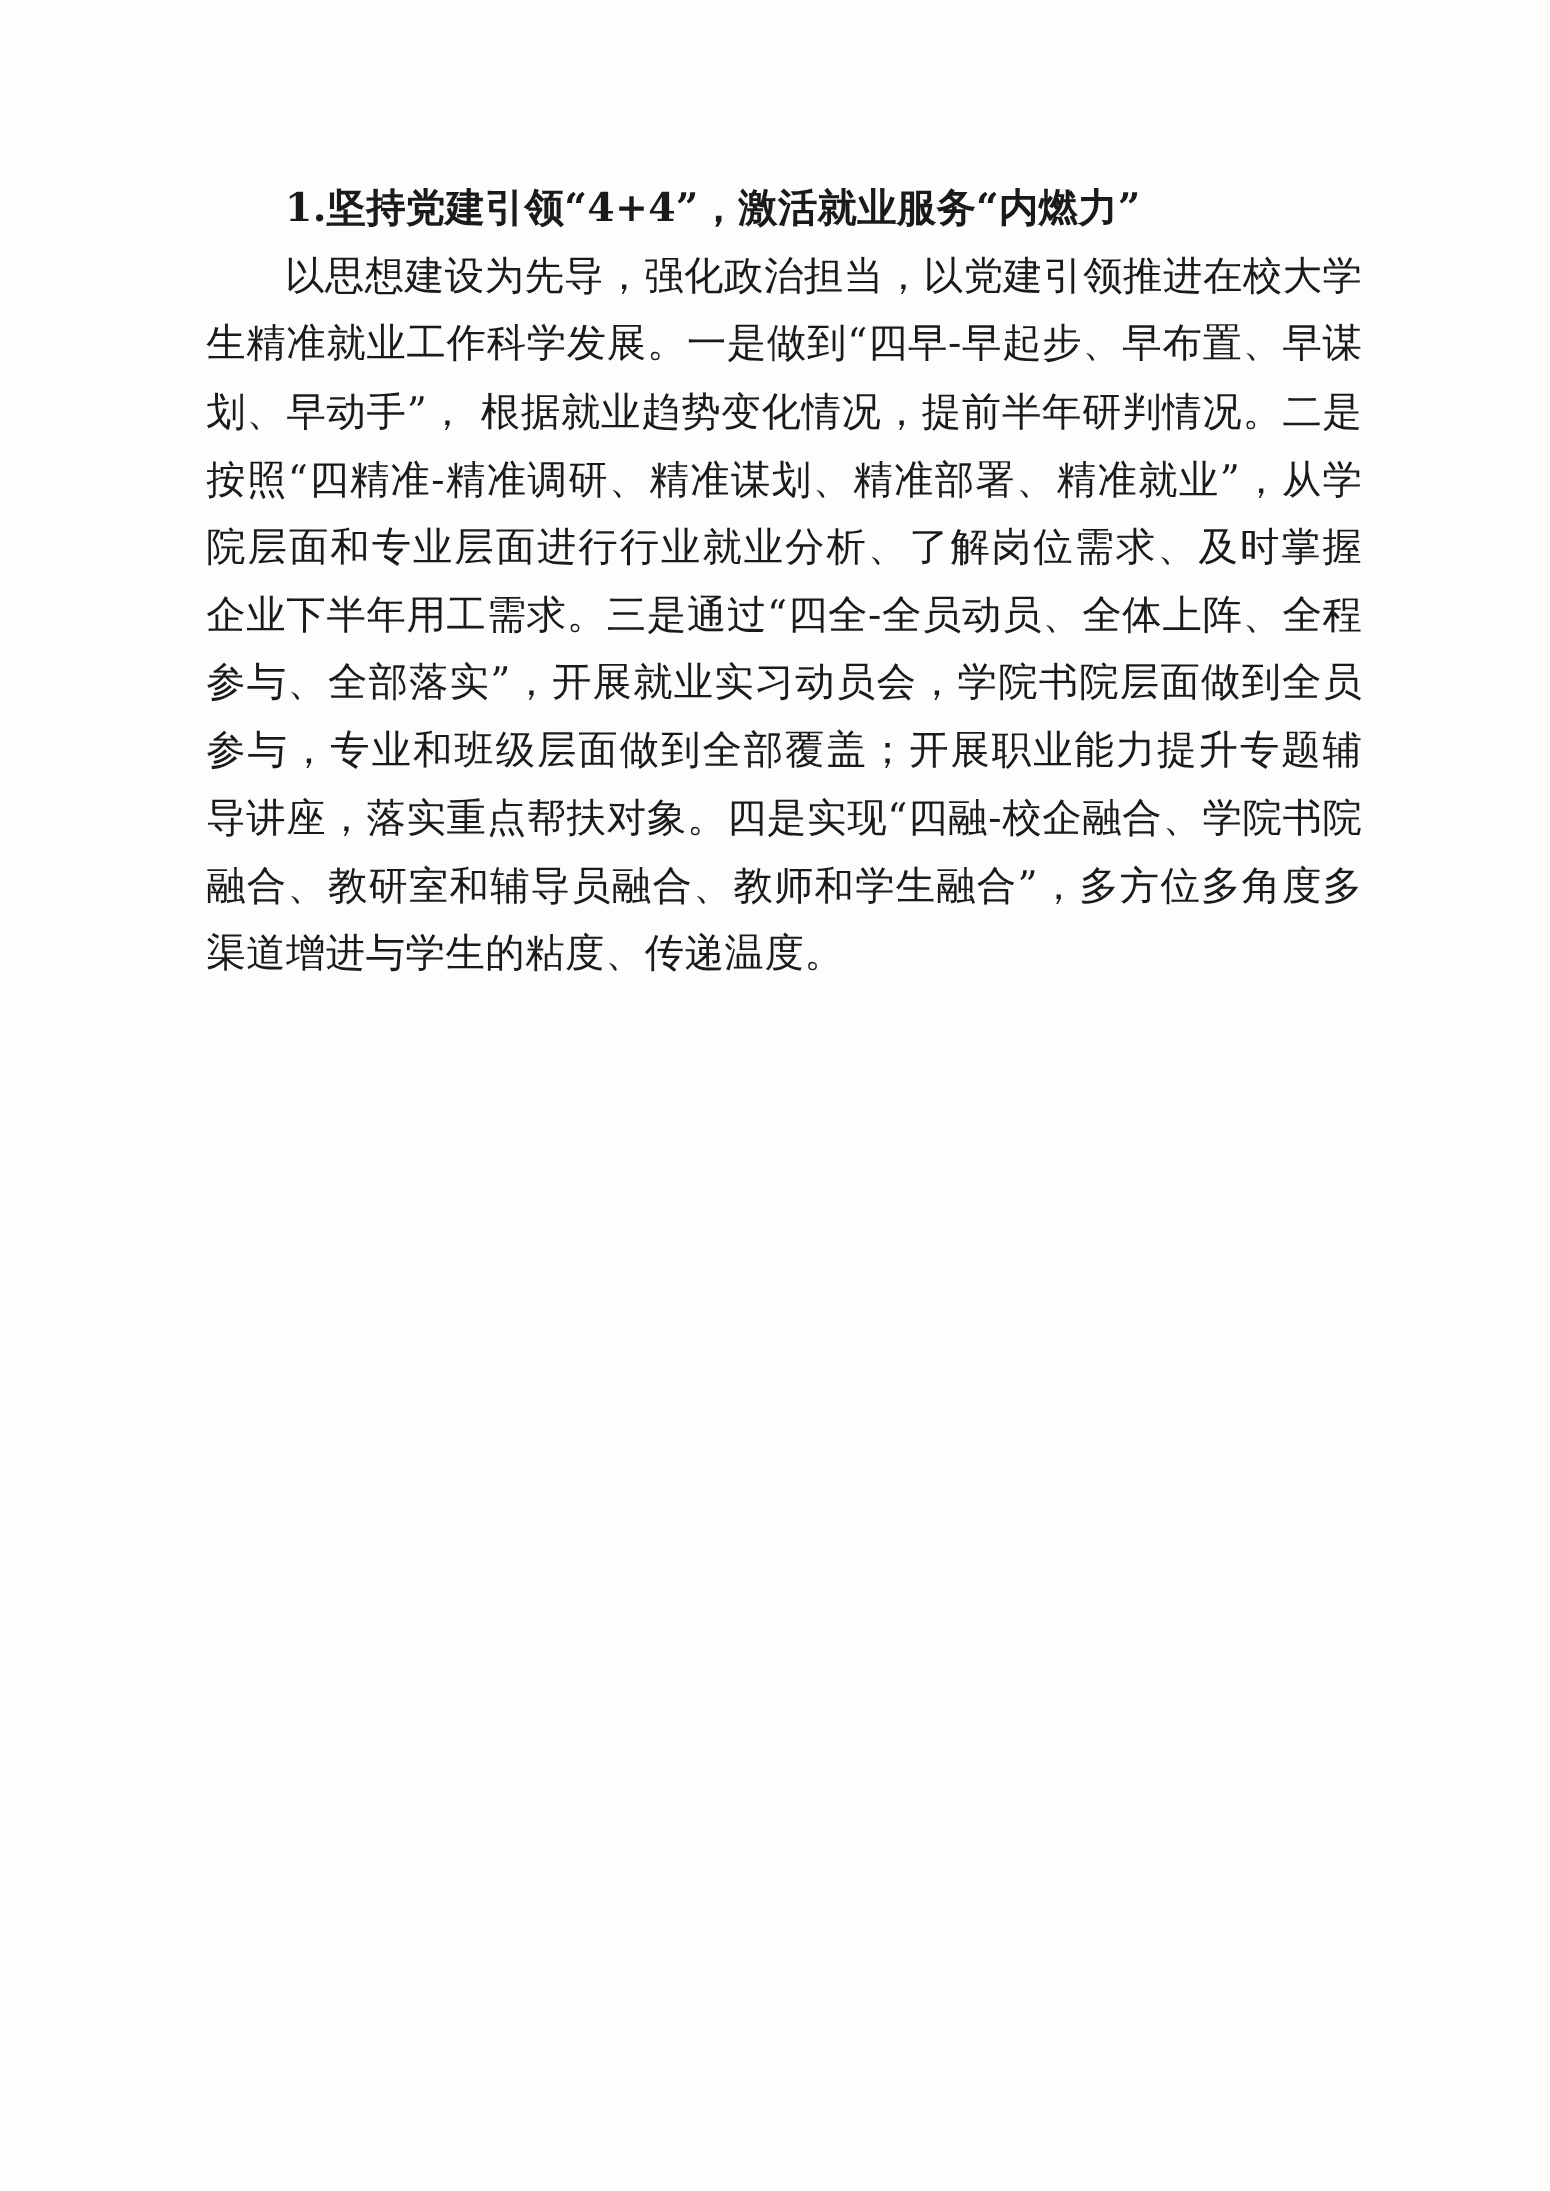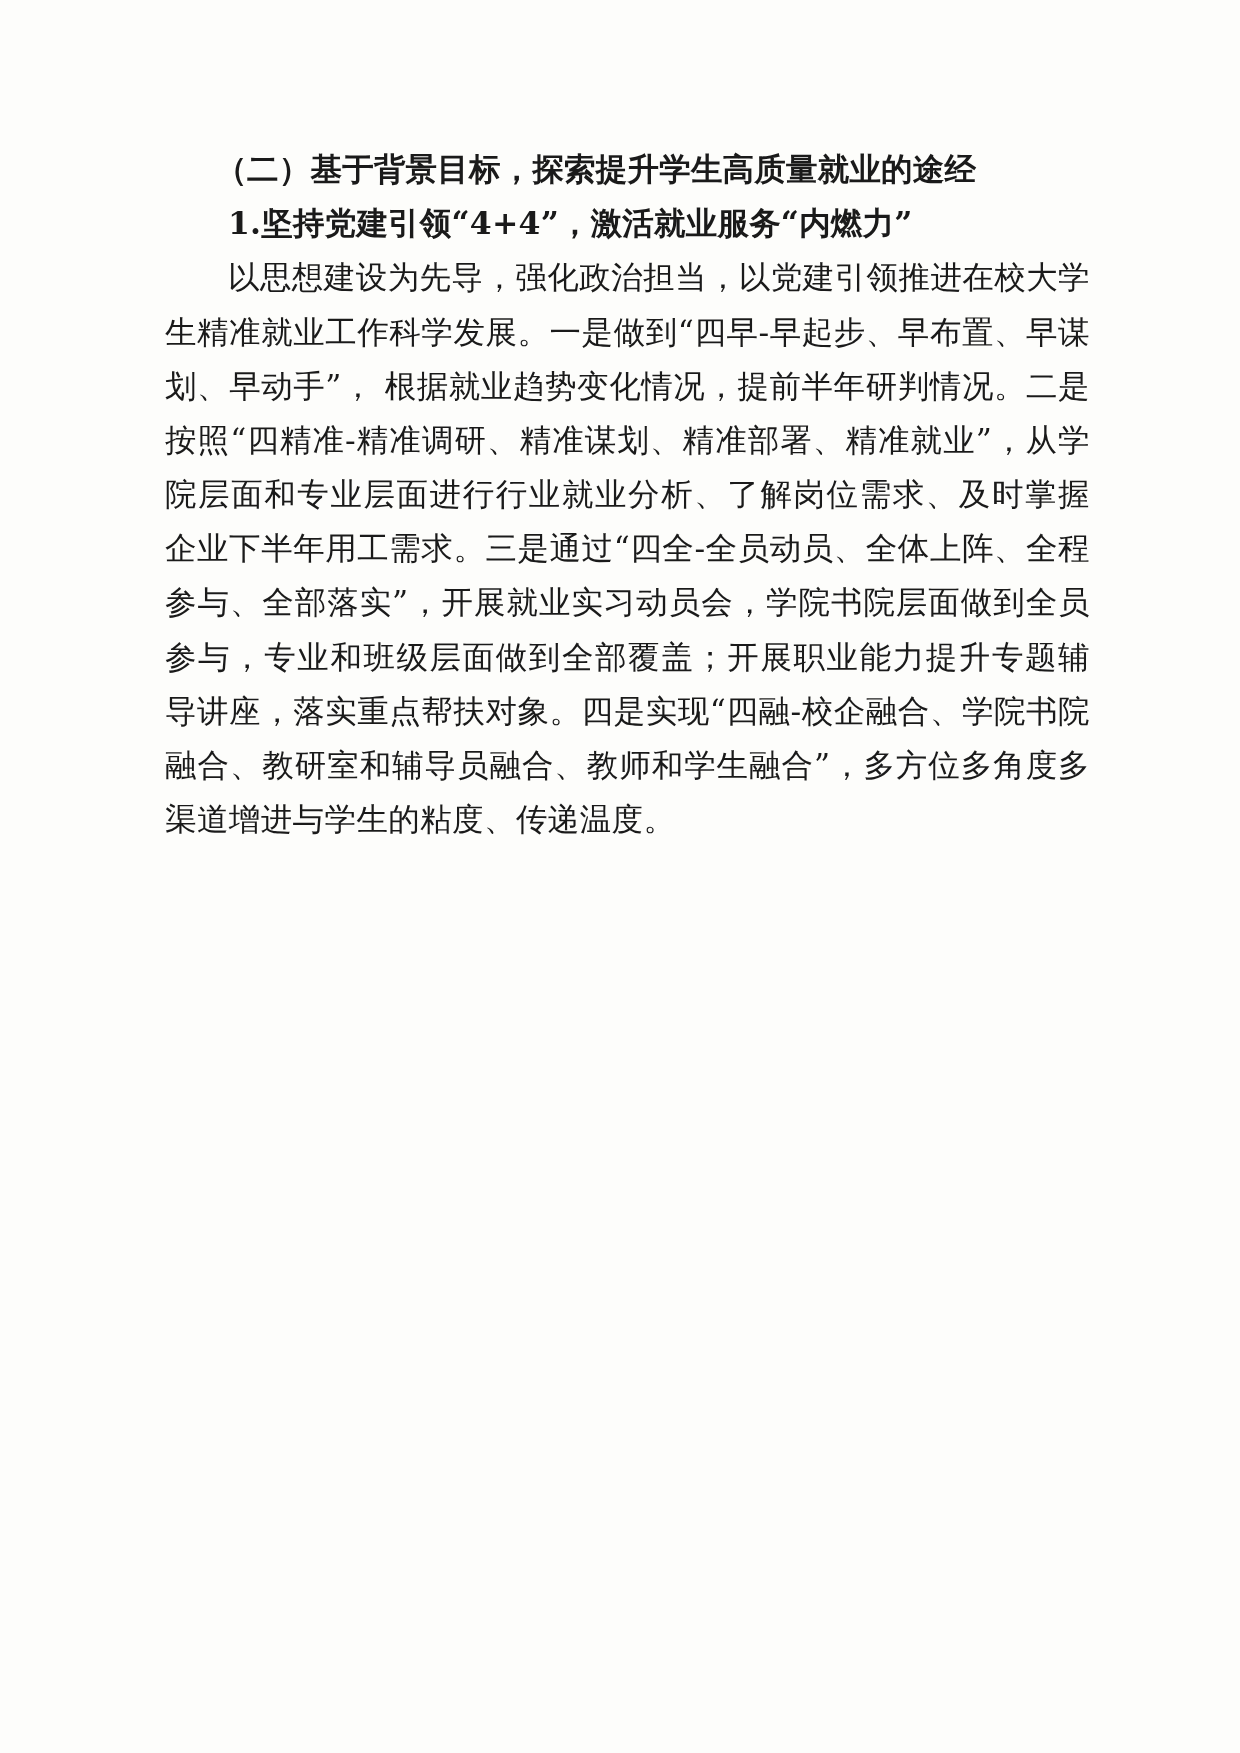--- a/index.html
+++ b/index.html
@@ -51,17 +51,16 @@
     text-indent: 1.5em;
     font-weight: bold;
     letter-spacing: 0.2px;
   }
 </style>
 </head>
 <body>
 
 <div class="page">
   <div class="doc-body">
-    <p class="heading-2">（二）基于背景目标，探索提升学生高质量就业的途经</p>
     <p class="heading-3">1.坚持党建引领“4+4”，激活就业服务“内燃力”</p>
     <p class="para">以思想建设为先导，强化政治担当，以党建引领推进在校大学生精准就业工作科学发展。一是做到“四早-早起步、早布置、早谋划、早动手”， 根据就业趋势变化情况，提前半年研判情况。二是按照“四精准-精准调研、精准谋划、精准部署、精准就业”，从学院层面和专业层面进行行业就业分析、了解岗位需求、及时掌握企业下半年用工需求。三是通过“四全-全员动员、全体上阵、全程参与、全部落实”，开展就业实习动员会，学院书院层面做到全员参与，专业和班级层面做到全部覆盖；开展职业能力提升专题辅导讲座，落实重点帮扶对象。四是实现“四融-校企融合、学院书院融合、教研室和辅导员融合、教师和学生融合”，多方位多角度多渠道增进与学生的粘度、传递温度。</p>
   </div>
 </div>
 
 </body></html>

